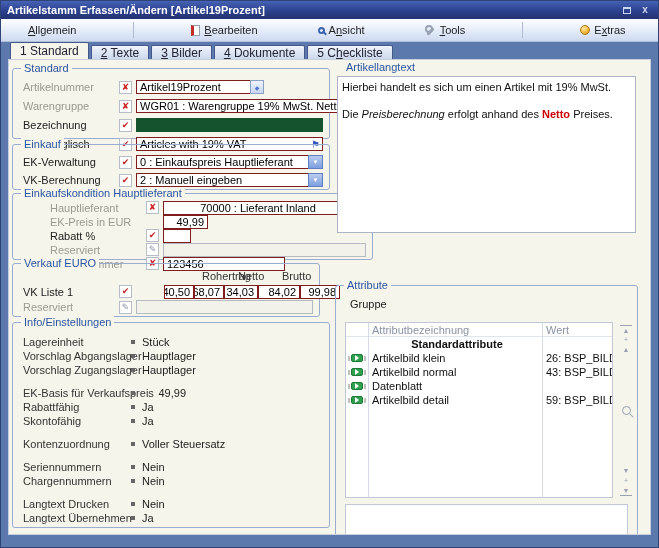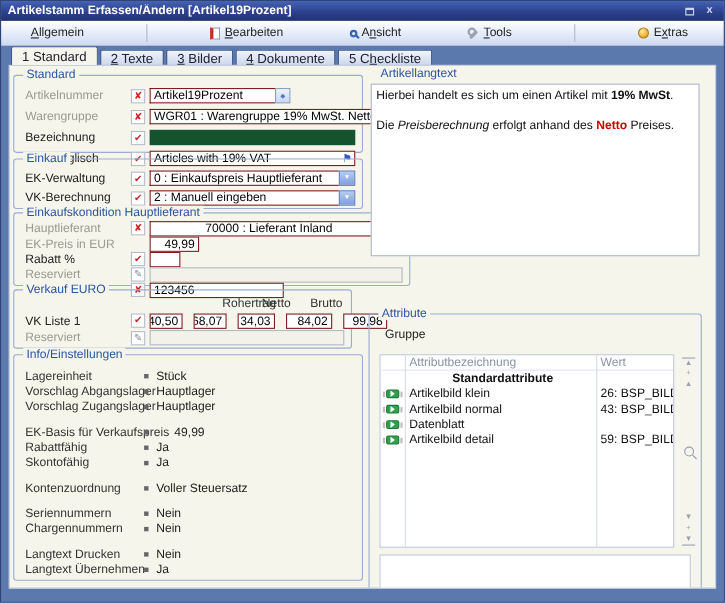--- a/index.html
+++ b/index.html
@@ -72,21 +72,21 @@
   .combo .fld{flex:1;border-right:none;}
   .btn-drop{width:15px;height:14px;border:1px solid #5f7fc0;background:linear-gradient(180deg,#b8ccf0,#7e9fe0);
     color:#fff;font-size:6px;display:flex;align-items:center;justify-content:center;cursor:default;}
   .btn-lookup{width:14px;height:14px;border:1px solid #8ba0c4;background:linear-gradient(180deg,#eef3fd,#c9d7f2);
     color:#5577cc;font-size:6px;display:flex;align-items:center;justify-content:center;cursor:default;}
   .flag{position:absolute;right:2px;top:0;color:#3558c0;font-size:10px;line-height:13px;}
   
   .vk-head{display:flex;font-size:11px;color:#333;padding-left:10px;}
   .vk-head .sp{flex:0 0 auto;}
   .vk-head .h{flex:0 0 auto;white-space:nowrap;overflow:visible;}
-  .vkfields{display:flex;gap:10px;}
+  .vkfields{display:flex;gap:0;margin-left:28px;}
   
   .irow{display:flex;align-items:center;height:14px;padding-left:10px;font-size:11px;}
   .irow .ilbl{width:108px;color:#333;white-space:nowrap;}
   .bullet{width:4px;height:4px;background:#666;margin-right:7px;flex:0 0 auto;}
   .ival{color:#222;white-space:nowrap;}
   .ival.num{width:44px;text-align:right;display:inline-block;}
   .igap{height:9px;}
   
   .rt-box{position:absolute;left:2px;right:2px;top:8px;bottom:3px;background:#fff;border:1px solid #aab4c4;
     padding:3px 4px;font-size:11px;line-height:14px;color:#111;overflow:hidden;}
@@ -233,21 +233,21 @@
         <div class="frow" style="margin-top:2px;height:16px;">
           <span class="lbl">VK-Berechnung</span>
           <span class="ficon ic-red-check"></span>
           <span class="combo">
             <span class="fld grow">2 : Manuell eingeben</span>
             <span class="btn-drop">▼</span>
           </span>
         </div>
       </div>
 
-      <div class="group" style="left:3px;top:133px;width:361px;height:67px;">
+      <div class="group" style="left:3px;top:133px;width:361px;height:67px;padding-left:27px;">
         <span class="group-label">Einkaufskondition Hauptlieferant</span>
         <div class="frow" style="margin-top:7px;height:13px;">
           <span class="lbl dim">Hauptlieferant</span>
           <span class="ficon ic-red-x"></span>
           <span class="combo">
             <span class="fld grow center">70000 : Lieferant Inland</span>
             <span class="btn-lookup">◆</span>
           </span>
         </div>
         <div class="frow" style="margin-top:1px;height:13px;">
@@ -359,21 +359,21 @@
     <span class="ilbl">Langtext Übernehmen</span>
     <span class="bullet"></span>
     <span class="ival">Ja</span>
   </div>
           </div>
       </div>
 
       <div class="group" style="left:326px;top:8px;width:303px;height:168px;border:none;">
         <span class="group-label" style="background:#f5f5ec;">Artikellangtext</span>
         <div class="rt-box" id="rt-box">
-            <div class="rt-line"><span>Hierbei handelt es sich um einen Artikel mit </span><span style="font-weight: bold; margin-top: 32px;">19% MwSt</span><span>.</span></div>
+            <div class="rt-line"><span>Hierbei handelt es sich um einen Artikel mit </span><span style="font-weight: normal; margin-top: 32px;">19% MwSt</span><span>.</span></div>
             <div class="rt-line"><span>Die </span><span style="font-style: italic;">Preisberechnung</span><span> erfolgt anhand des </span><span style="font-weight: bold; color: rgb(204, 0, 0);">Netto</span><span> Preises.</span></div>
           </div>
       </div>
 
       <div class="group" style="left:326px;top:186px;width:303px;height:280px;margin-top:39px;">
         <span class="group-label">Attribute</span>
         <span class="gruppe-lbl">Gruppe</span>
 
         <div class="attr-table">
           <span class="col-line" style="left:22px;"></span>

